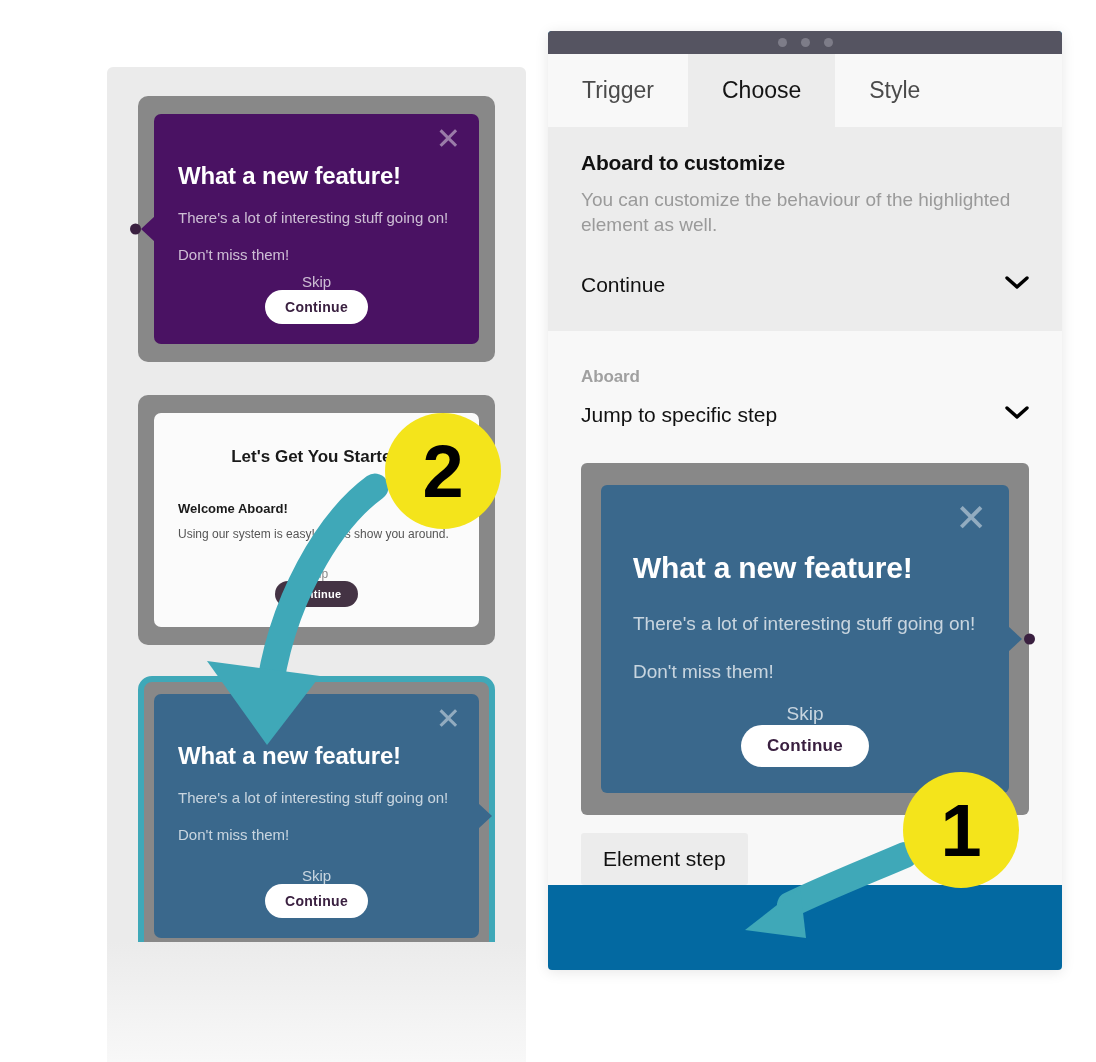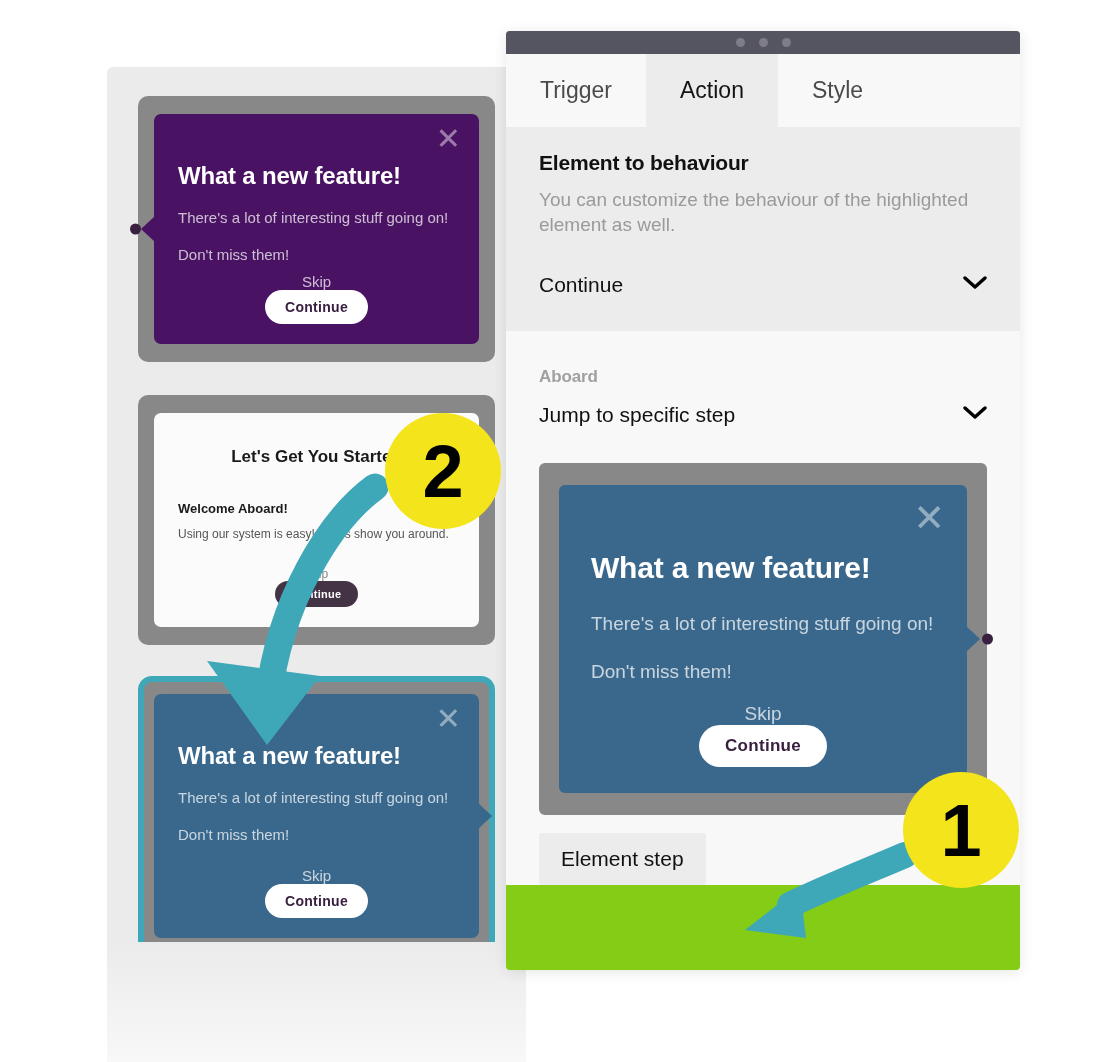--- a/index.html
+++ b/index.html
@@ -182,25 +182,25 @@
   .tooltip.white .tt-continue {
     background: #443344;
     color: #ffffff;
     font-size: 11px;
     padding: 7px 16px;
   }
 
   
   .editor {
     position: absolute;
-    left: 506px;
+    left: 548px;
     top: 31px;
     width: 514px;
     height: 939px;
-    background: #84cc16;
+    background: #0369a1;
     border-radius: 4px;
     box-shadow: 0 2px 14px rgba(0,0,0,0.10);
     overflow: hidden;
   }
   .titlebar {
     height: 23px;
     background: #555461;
     display: flex;
     align-items: center;
     justify-content: center;
@@ -378,26 +378,26 @@
 <div class="editor">
 
   <div class="titlebar">
     <span class="tb-dot"></span>
     <span class="tb-dot"></span>
     <span class="tb-dot"></span>
   </div>
 
   <div class="tabs">
     <div class="tab">Trigger</div>
-    <div class="tab active">Action</div>
+    <div class="tab active">Choose</div>
     <div class="tab">Style</div>
   </div>
 
   <div class="section-a">
-    <div class="sec-title">Element to behaviour</div>
+    <div class="sec-title">Aboard to customize</div>
     <div class="sec-desc">You can customize the behaviour of the highlighted element as well.</div>
     <div class="select-row">
       <span class="select-value">Continue</span>
       <span>
         <svg class="chev" viewBox="0 0 24 14">
             <path d="M2 2 L12 11 L22 2" stroke="#000" stroke-width="3.4" fill="none" stroke-linecap="round" stroke-linejoin="round"></path>
           </svg>
       </span>
     </div>
   </div>

